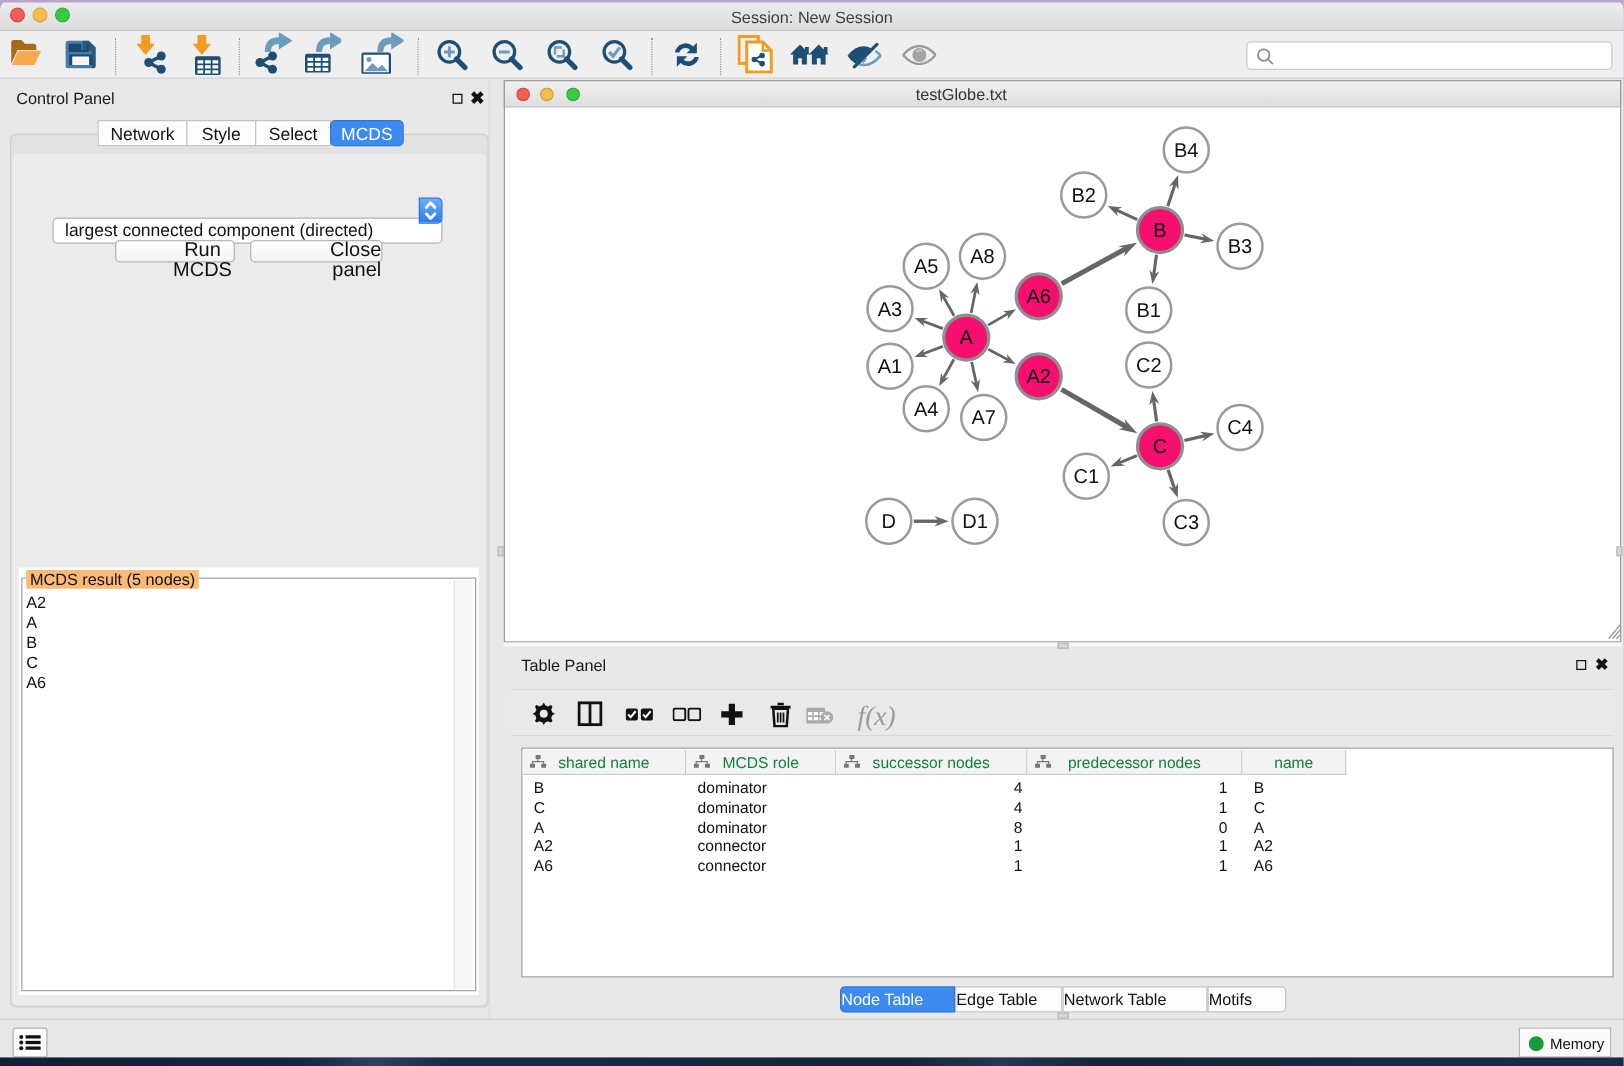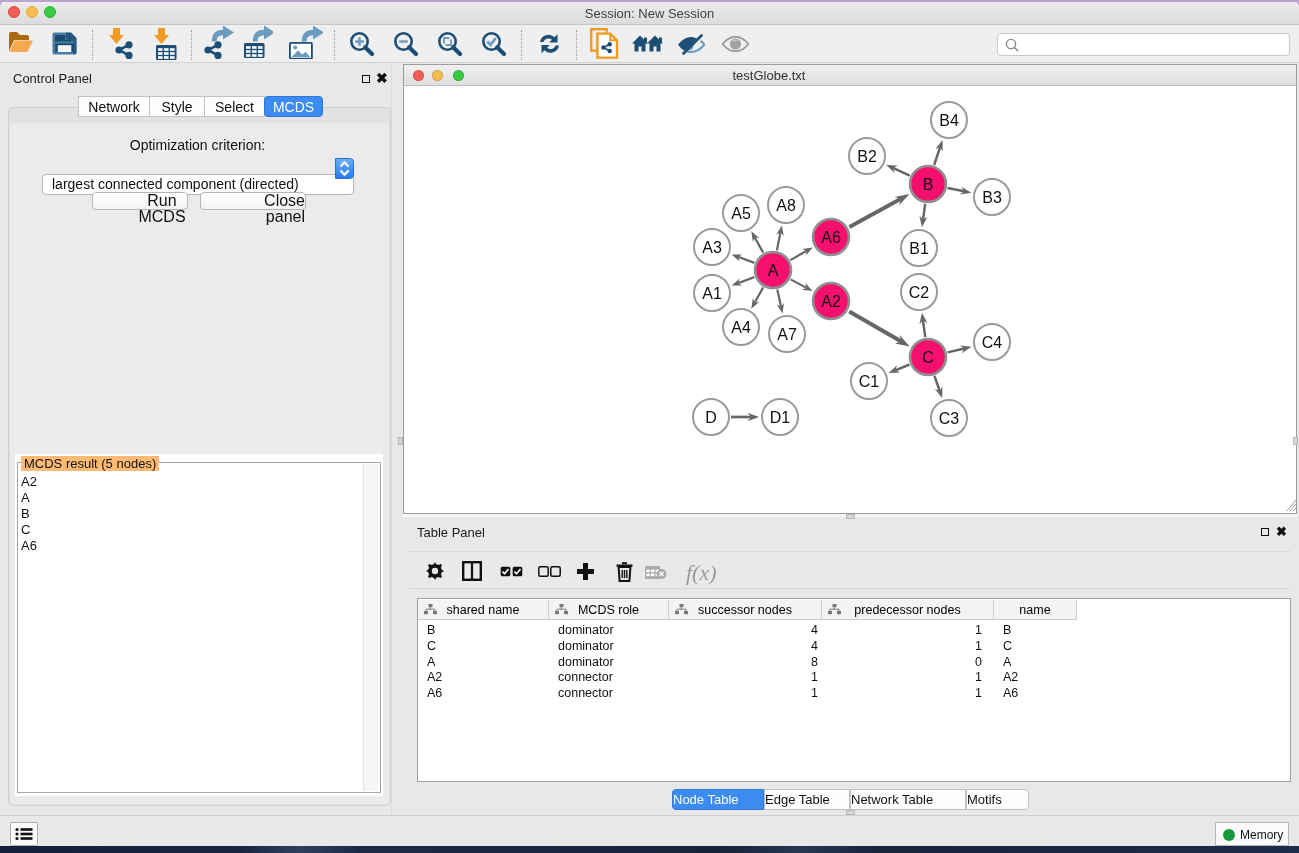--- a/index.html
+++ b/index.html
@@ -34,21 +34,21 @@
 #cp-border { left:391px; top:63px; width:1px; height:752px; background:#dcdcdc; }
 
 #netwin { left:403px; top:64px; width:894px; height:450px; background:#fff; border:1px solid #9c9c9c; }
 #nettitle { left:403px; top:64px; width:894px; height:22px; background:linear-gradient(#f0f0f0,#dedede); border:1px solid #9c9c9c; border-bottom:1px solid #bdbdbd; }
 .ntl { position:absolute; width:11px; height:11px; border-radius:50%; top:70px; border:0.5px solid rgba(0,0,0,0.15); }
 #netname { left:403px; width:732px; top:68px; text-align:center; font-size:13px; color:#333; }
 
 #tp-title { left:417px; top:525px; font-size:13px; color:#1a1a1a; }
 #tp-tbarea { left:409px; top:551px; width:882px; height:38px; background:#e9e9e9; border-top:1px solid #dadada; border-bottom:1px solid #dadada; }
 #tbl { left:417px; top:598px; width:874px; height:184px; background:#fff; border:1px solid #9e9e9e; }
-.th { position:absolute; top:600px; height:20px; background:#f3f3f3; border-right:1px solid #cdcdcd; border-bottom:1px solid #cdcdcd; font-size:12.5px; color:#000000; text-align:center; line-height:20px; }
+.th { position:absolute; top:600px; height:20px; background:#f3f3f3; border-right:1px solid #cdcdcd; border-bottom:1px solid #cdcdcd; font-size:12.5px; color:#15803d; text-align:center; line-height:20px; }
 .td { position:absolute; font-size:12.5px; color:#111; }
 
 .btab { position:absolute; top:789px; height:21px; background:#fdfdfd; border:1px solid #c2c2c2; font-size:13px; color:#111; line-height:19px; }
 
 #statusline { left:0; top:815px; width:1299px; height:1px; background:#cecece; }
 #memory { left:1215px; top:822px; width:74px; height:24px; background:#fafafa; border:1px solid #b9b9b9; font-size:12px; color:#111; }
 #listbtn { left:10px; top:822px; width:28px; height:24px; background:#fafafa; border:1px solid #b0b0b0; border-radius:2px; }
 .icon { position:absolute; }
 </style>
 </head>
@@ -212,21 +212,20 @@
 
   <div id="cp-outer" class="abs"></div>
   <div id="cp-inner" class="abs"></div>
   <div id="cp-title" class="abs">Control Panel</div>
   <div class="abs" style="left:362px;top:75px;width:8px;height:8px;border:1.3px solid #111;"></div>
   <div class="abs" style="left:376px;top:70px;font-size:14px;font-weight:bold;color:#111;">✖</div>
   <div class="tab" style="left:78px;width:72px;">Network</div>
   <div class="tab" style="left:149px;width:56px;">Style</div>
   <div class="tab" style="left:204px;width:61px;">Select</div>
   <div class="tab tabsel" style="left:264px;width:59px;">MCDS</div>
-  <div id="optlabel" class="abs">Optimization criterion:</div>
   <div id="combo" class="abs">largest connected component (directed)</div>
   <div id="combo-btn" class="abs">
       <svg width="19" height="21" style="position:absolute;left:-1px;top:-1px;">
         <path d="M6 8 L9.5 4.2 L13 8" fill="none" stroke="#fff" stroke-width="2.2" stroke-linecap="round" stroke-linejoin="round"></path>
         <path d="M6 13 L9.5 16.8 L13 13" fill="none" stroke="#fff" stroke-width="2.2" stroke-linecap="round" stroke-linejoin="round"></path>
       </svg>
     </div>
   <div id="btn-run" class="btn">Run MCDS</div>
   <div id="btn-close" class="btn">Close panel</div>
   <div id="resbox" class="abs"></div>

